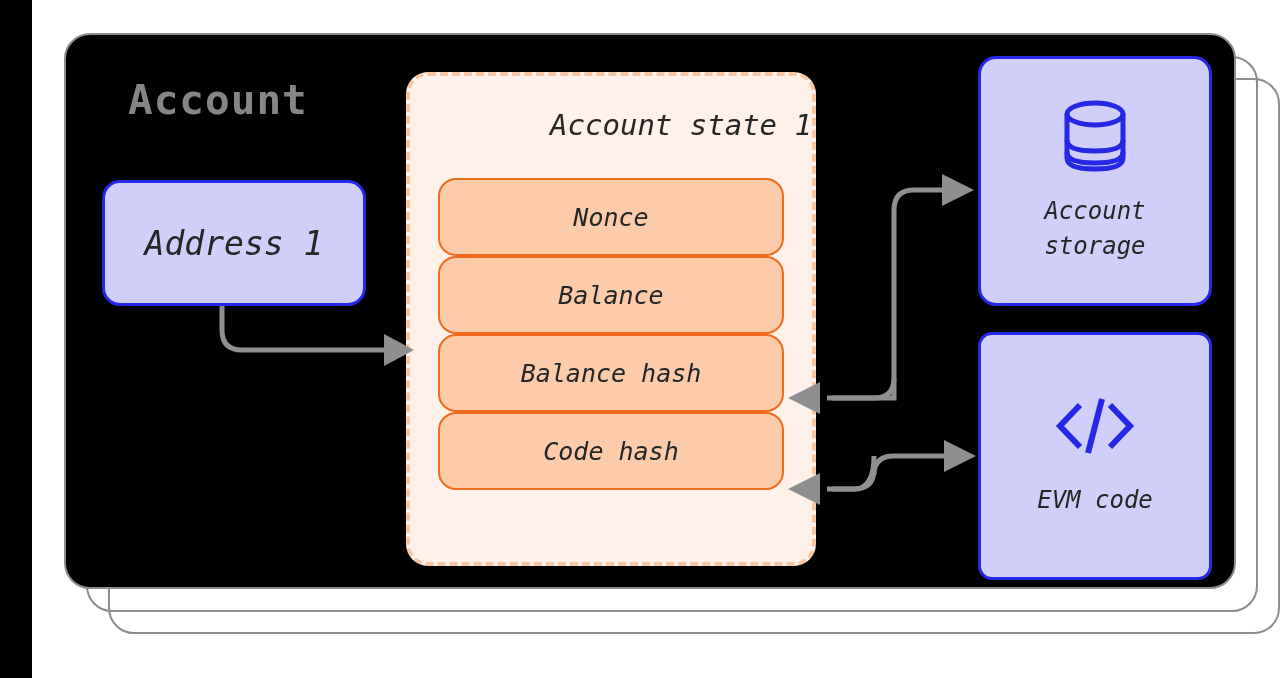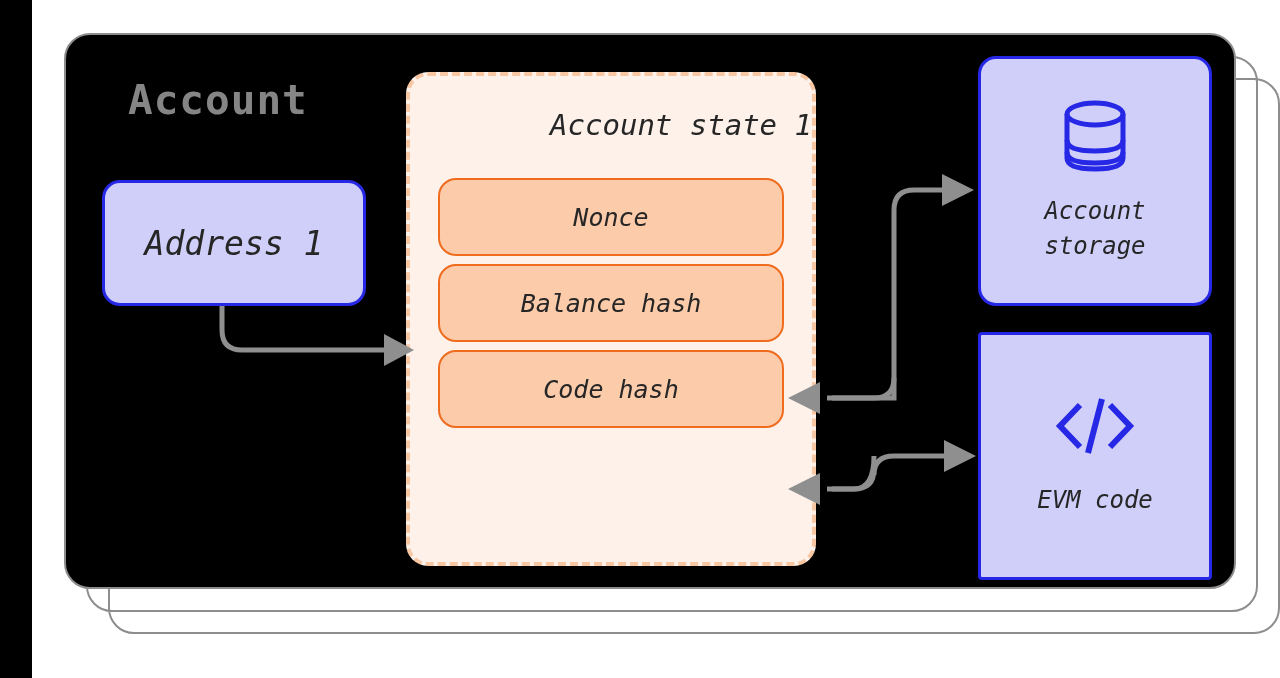--- a/index.html
+++ b/index.html
@@ -97,21 +97,20 @@
     color: #262626;
     white-space: nowrap;
   }
   .field-list {
     position: absolute;
     left: 28px;
     right: 28px;
     top: 102px;
     display: flex;
     flex-direction: column;
-    gap: 8px;
   }
   .field-pill {
     height: 78px;
     background: #fccbaa;
     border: 2px solid #ef6c1f;
     border-radius: 18px;
     box-sizing: border-box;
     display: flex;
     align-items: center;
     justify-content: center;
@@ -123,21 +122,21 @@
   }
 
   
   #storage-box {
     left: 946px; top: 56px; width: 234px; height: 250px;
     border-radius: 18px;
     gap: 18px;
   }
   #evm-box {
     left: 946px; top: 332px; width: 234px; height: 248px;
-    border-radius: 4px;
+    border-radius: 14px;
     gap: 26px;
   }
   .box-icon {
     display: block;
     line-height: 0;
   }
   .box-text {
     font-family: "DejaVu Sans Mono", monospace;
     font-style: italic;
     font-size: 24px;
@@ -176,20 +175,23 @@
 
   <div id="address-box" class="lilac-box">
     <span class="boxlabel">Address 1</span>
   </div>
 
   <div id="state-panel">
     <div id="state-title">Account state 1</div>
     <div class="field-list">
       <div class="field-pill">
         <span>Nonce</span>
+      </div>
+      <div class="field-pill">
+        <span>Balance</span>
       </div>
       <div class="field-pill">
         <span>Balance hash</span>
       </div>
       <div class="field-pill">
         <span>Code hash</span>
       </div>
     </div>
   </div>
 

